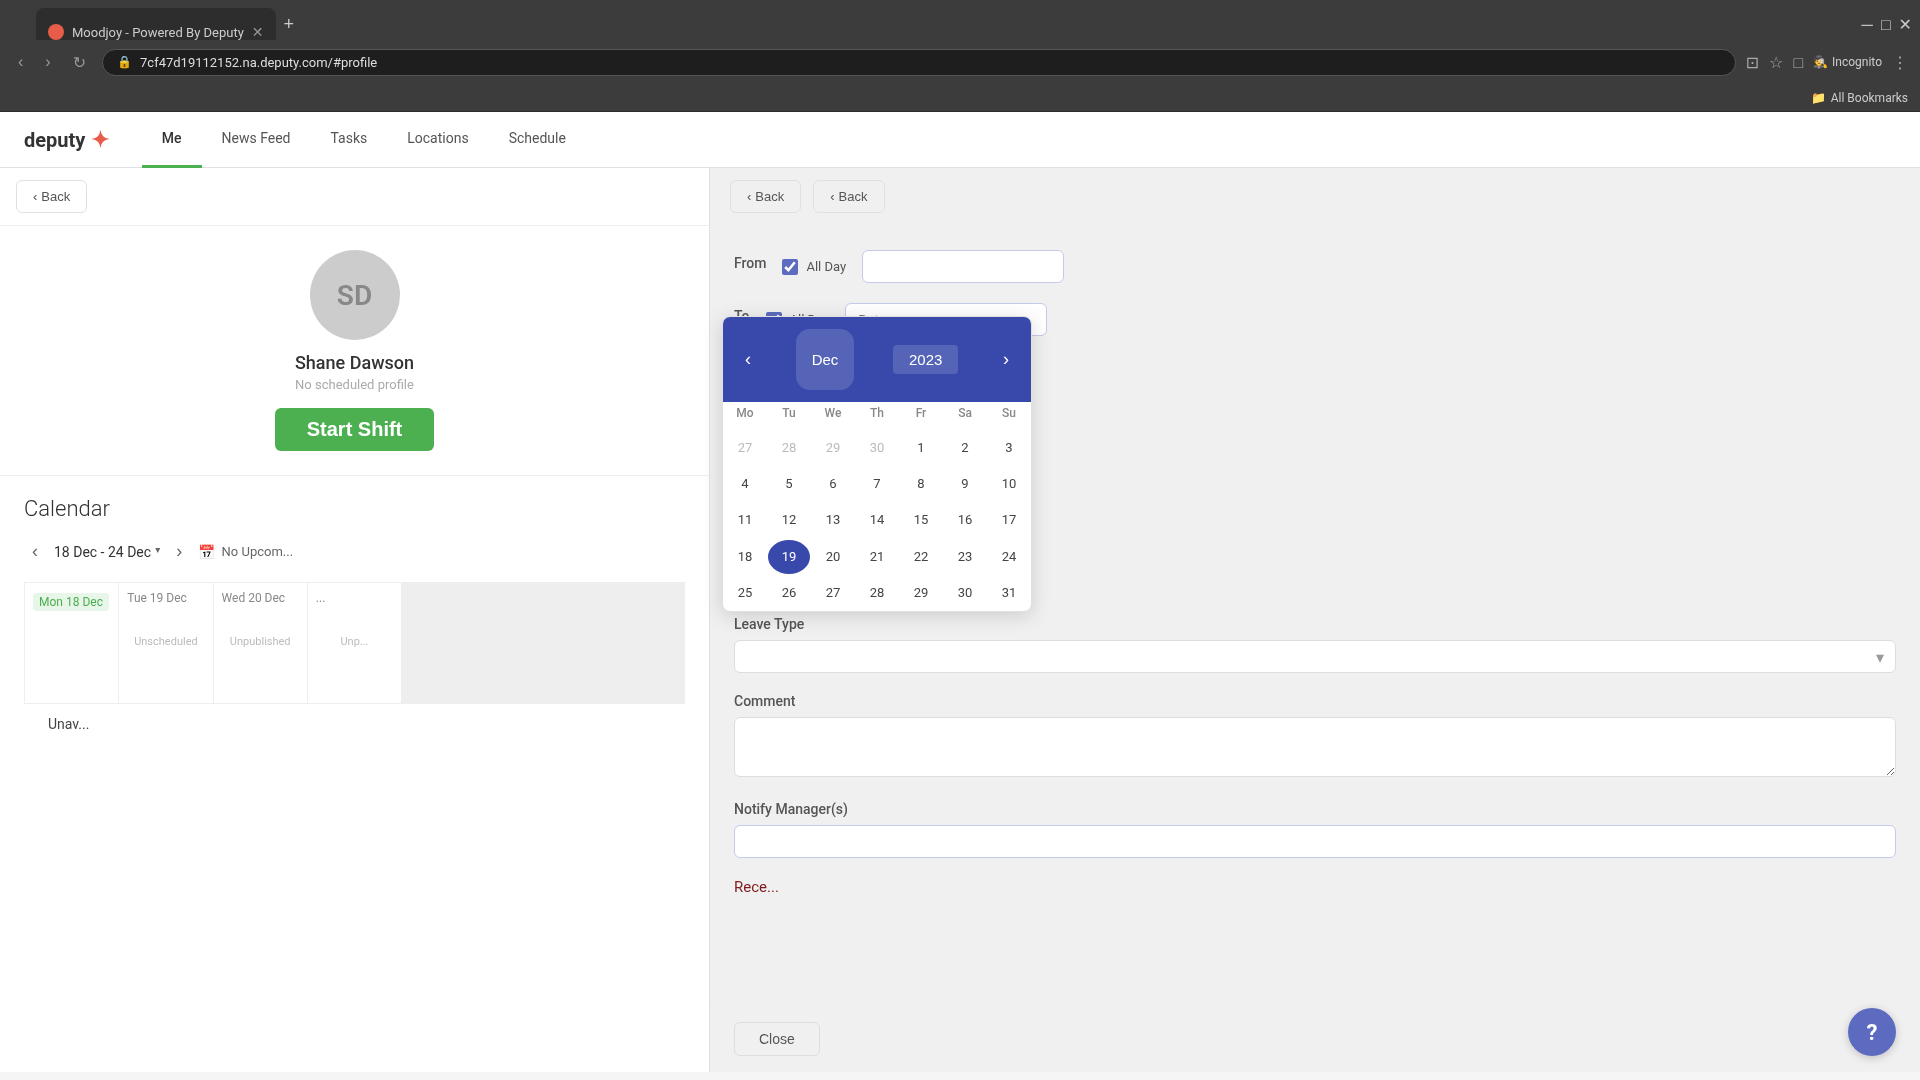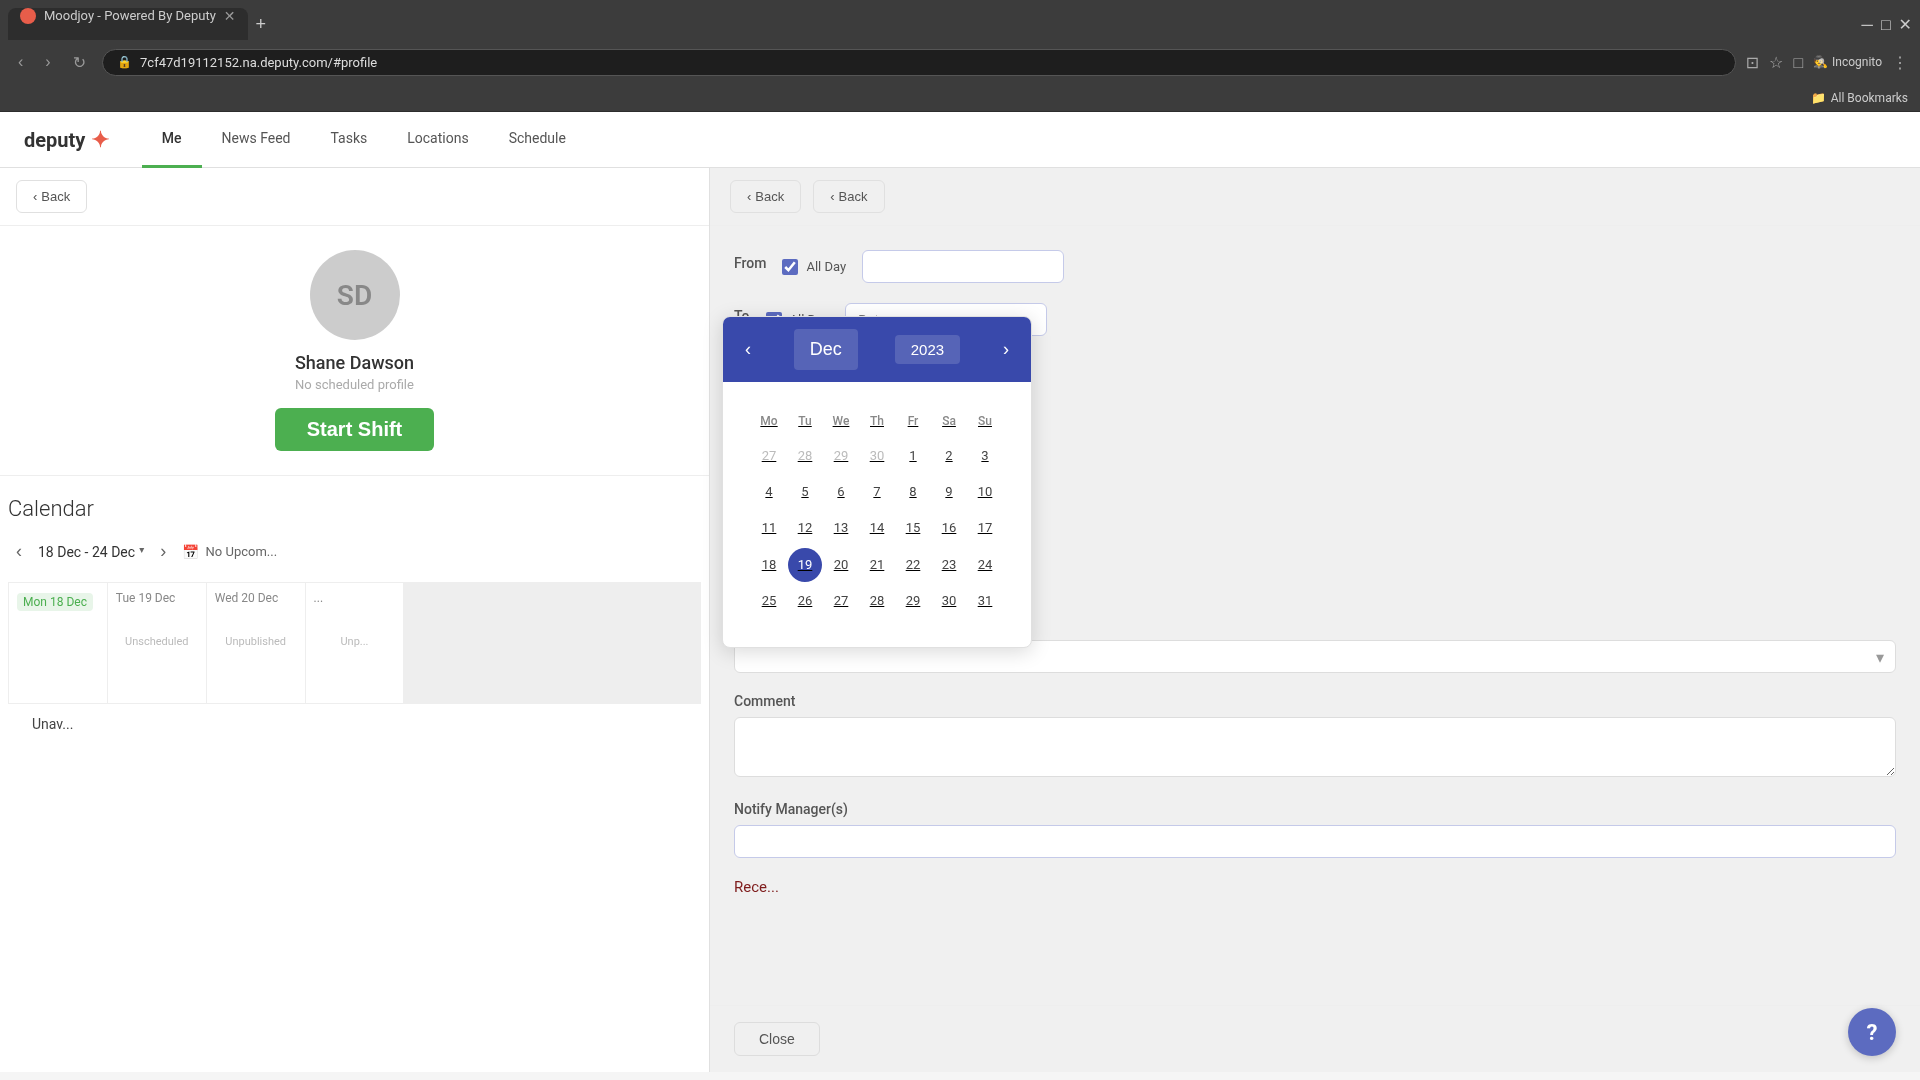--- a/index.html
+++ b/index.html
@@ -1,21 +1,21 @@
 <!DOCTYPE html>
 <html><head>
   <meta charset="utf-8">
   <style>
     * { box-sizing: border-box; margin: 0; padding: 0; }
     body { font-family: -apple-system, BlinkMacSystemFont, 'Segoe UI', Roboto, sans-serif; background: #f5f5f5; overflow: hidden; }
 
     
     .browser-chrome { background: #2d2d2d; width: 1920px; }
     .browser-tab-bar { background: #3c3c3c; display: flex; align-items: center; padding: 8px 8px 0; height: 40px; }
-    .browser-tab { background: #2d2d2d; color: #ccc; display: flex; align-items: flex-start; padding: 0 12px; height: 32px; border-radius: 8px 8px 0 0; font-size: 13px; gap: 8px; min-width: 200px; }
+    .browser-tab { background: #2d2d2d; color: #ccc; display: flex; align-items: flex-end; padding: 0 12px; height: 32px; border-radius: 8px 8px 0 0; font-size: 13px; gap: 8px; min-width: 200px; margin-left: 28px; }
     .browser-tab .tab-favicon { width: 16px; height: 16px; background: #e85d4a; border-radius: 50%; display: inline-block; }
     .browser-tab .tab-close { color: #999; cursor: pointer; margin-left: auto; font-size: 14px; }
     .browser-tab-new { background: transparent; color: #ccc; border: none; font-size: 18px; padding: 0 8px; cursor: pointer; }
     .browser-tab-controls { display: flex; gap: 8px; margin-left: auto; align-items: center; }
     .browser-tab-control { color: #ccc; font-size: 16px; cursor: pointer; }
 
     .browser-toolbar { background: #3c3c3c; display: flex; align-items: center; padding: 6px 12px; gap: 10px; height: 44px; }
     .nav-btn { background: transparent; border: none; color: #999; font-size: 16px; cursor: pointer; padding: 4px 6px; }
     .address-bar { flex: 1; background: #1e1e1e; border: 1px solid #555; border-radius: 20px; padding: 5px 14px; color: #ddd; font-size: 13px; display: flex; align-items: center; gap: 8px; }
     .address-bar-icon { color: #aaa; font-size: 12px; }
@@ -41,21 +41,21 @@
     .left-panel { width: 710px; background: #fff; border-right: 1px solid #e0e0e0; display: flex; flex-direction: column; }
 
     
     .profile-section { padding: 24px; display: flex; flex-direction: column; align-items: center; border-bottom: 1px solid #eee; }
     .avatar { width: 90px; height: 90px; background: #ccc; border-radius: 50%; display: flex; align-items: center; justify-content: center; font-size: 28px; color: #888; font-weight: 600; margin-bottom: 12px; }
     .user-name { font-size: 18px; font-weight: 500; color: #333; margin-bottom: 4px; }
     .no-shifts { font-size: 13px; color: #aaa; margin-bottom: 16px; }
     .start-shift-btn { background: #4caf50; color: #fff; border: none; border-radius: 6px; padding: 10px 32px; font-size: 20px; font-weight: 600; cursor: pointer; }
 
     
-    .calendar-section { padding: 20px 8px; flex: 1; }
+    .calendar-section { padding: 20px 24px; flex: 1; }
     .calendar-title { font-size: 22px; font-weight: 300; color: #333; margin-bottom: 16px; }
     .calendar-nav { display: flex; align-items: center; gap: 8px; margin-bottom: 16px; }
     .cal-nav-btn { background: transparent; border: none; color: #666; font-size: 18px; cursor: pointer; padding: 4px 8px; }
     .cal-date-range { font-size: 14px; color: #333; font-weight: 400; display: flex; align-items: flex-start; gap: 4px; cursor: pointer; }
     .cal-date-range .dropdown-arrow { font-size: 10px; color: #666; }
     .no-upcoming { font-size: 13px; color: #666; display: flex; align-items: center; gap: 6px; }
     .cal-icon { color: #888; font-size: 14px; }
 
     .week-grid { display: grid; grid-template-columns: repeat(7, 1fr); gap: 1px; background: #eee; border: 1px solid #eee; }
     .week-day { background: #fff; min-height: 120px; padding: 8px; }
@@ -86,23 +86,23 @@
     .select-wrap { position: relative; }
     .select-wrap::after { content: '▾'; position: absolute; right: 12px; top: 50%; transform: translateY(-50%); color: #999; pointer-events: none; }
 
     .form-textarea { width: 100%; border: 1px solid #ddd; border-radius: 6px; padding: 8px 12px; font-size: 13px; color: #333; resize: vertical; min-height: 60px; }
 
     
     .datepicker-overlay { position: absolute; top: 90px; left: 12px; z-index: 10; }
     .datepicker { background: #fff; border: 1px solid #e0e0e0; border-radius: 8px; box-shadow: 0 4px 20px rgba(0,0,0,0.15); width: 310px; overflow: hidden; }
     .datepicker-header { background: #3949ab; display: flex; align-items: center; justify-content: space-between; padding: 12px 16px; }
     .datepicker-nav-btn { background: transparent; border: none; color: #fff; font-size: 18px; cursor: pointer; padding: 2px 6px; }
-    .datepicker-month { background: rgba(255,255,255,0.15); color: #fff; border: none; border-radius: 4px; padding: 10px 16px; font-size: 18px; font-weight: 500; cursor: pointer; }
+    .datepicker-month { background: rgba(255,255,255,0.15); color: #fff; border: none; border-radius: 14px; padding: 22px 16px; font-size: 15px; font-weight: 500; cursor: pointer; }
     .datepicker-year { background: rgba(255,255,255,0.15); color: #fff; border: none; border-radius: 4px; padding: 6px 16px; font-size: 15px; font-weight: 500; cursor: pointer; }
-    .datepicker-grid { padding: 28px; text-decoration: underline; }
+    .datepicker-grid { padding: 0; }
     .day-headers { display: grid; grid-template-columns: repeat(7, 1fr); text-align: center; margin-bottom: 6px; }
     .day-header { font-size: 12px; color: #888; font-weight: 500; padding: 4px 0; }
     .day-grid { display: grid; grid-template-columns: repeat(7, 1fr); }
     .day-cell { text-align: center; padding: 8px 4px; font-size: 13px; color: #444; cursor: pointer; border-radius: 50%; margin: 1px; line-height: 1.4; }
     .day-cell.other-month { color: #bbb; }
     .day-cell.today { background: #3949ab; color: #fff; border-radius: 50%; }
 
     
     .form-footer { display: flex; justify-content: space-between; align-items: center; padding: 16px 24px; border-top: 1px solid #eee; }
     .close-btn { background: transparent; border: 1px solid #ddd; border-radius: 6px; padding: 8px 24px; font-size: 14px; color: #555; cursor: pointer; }

